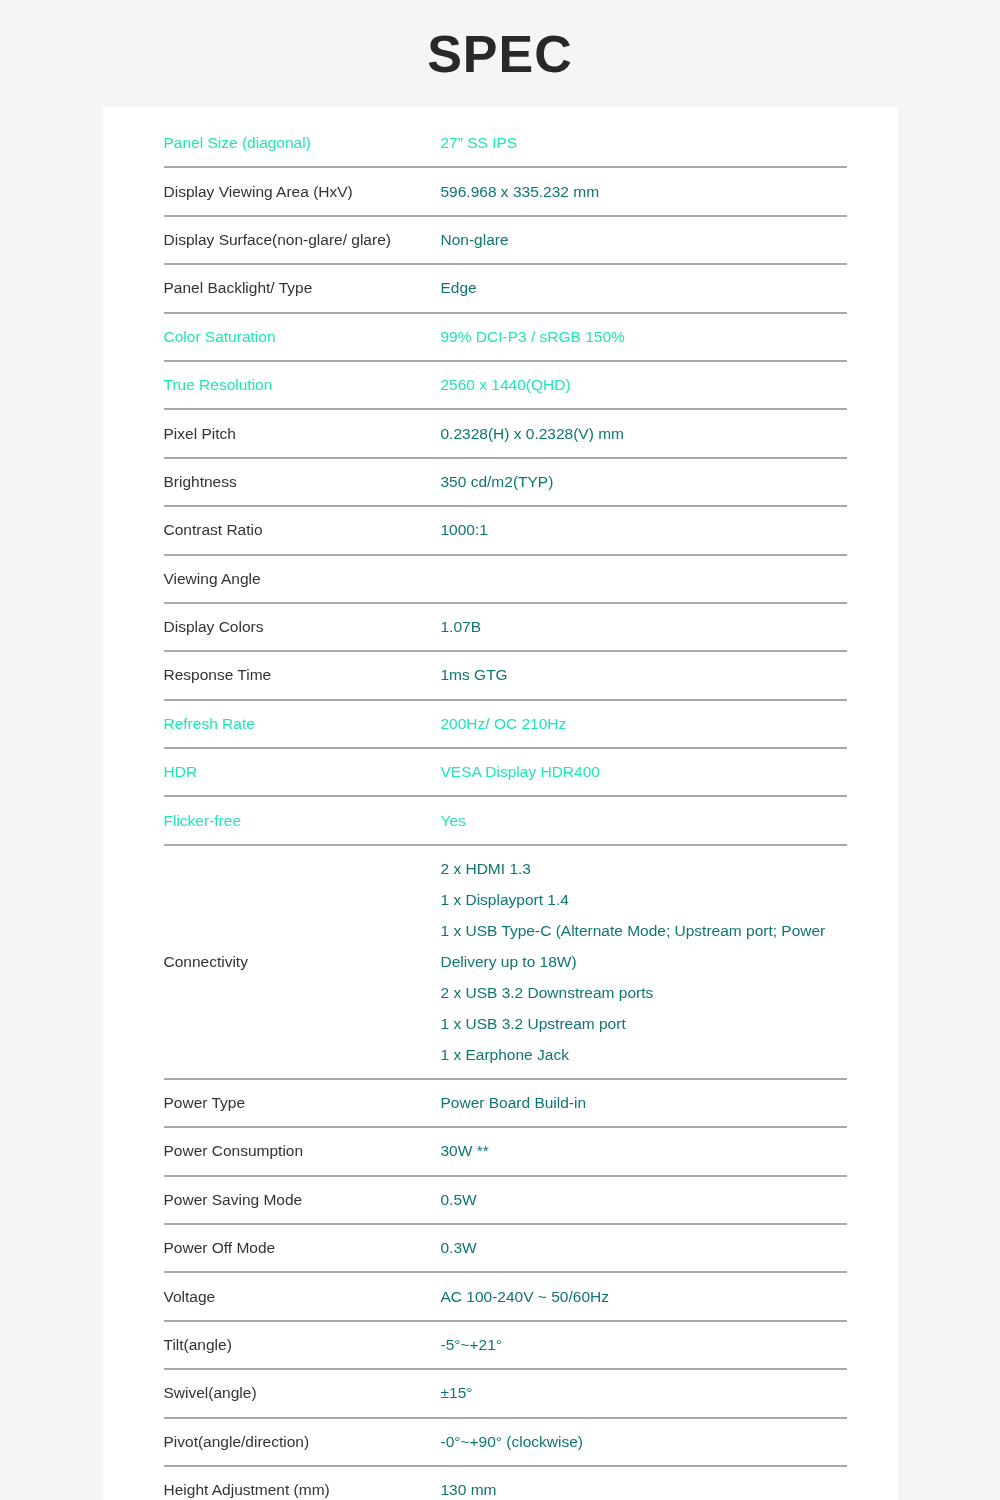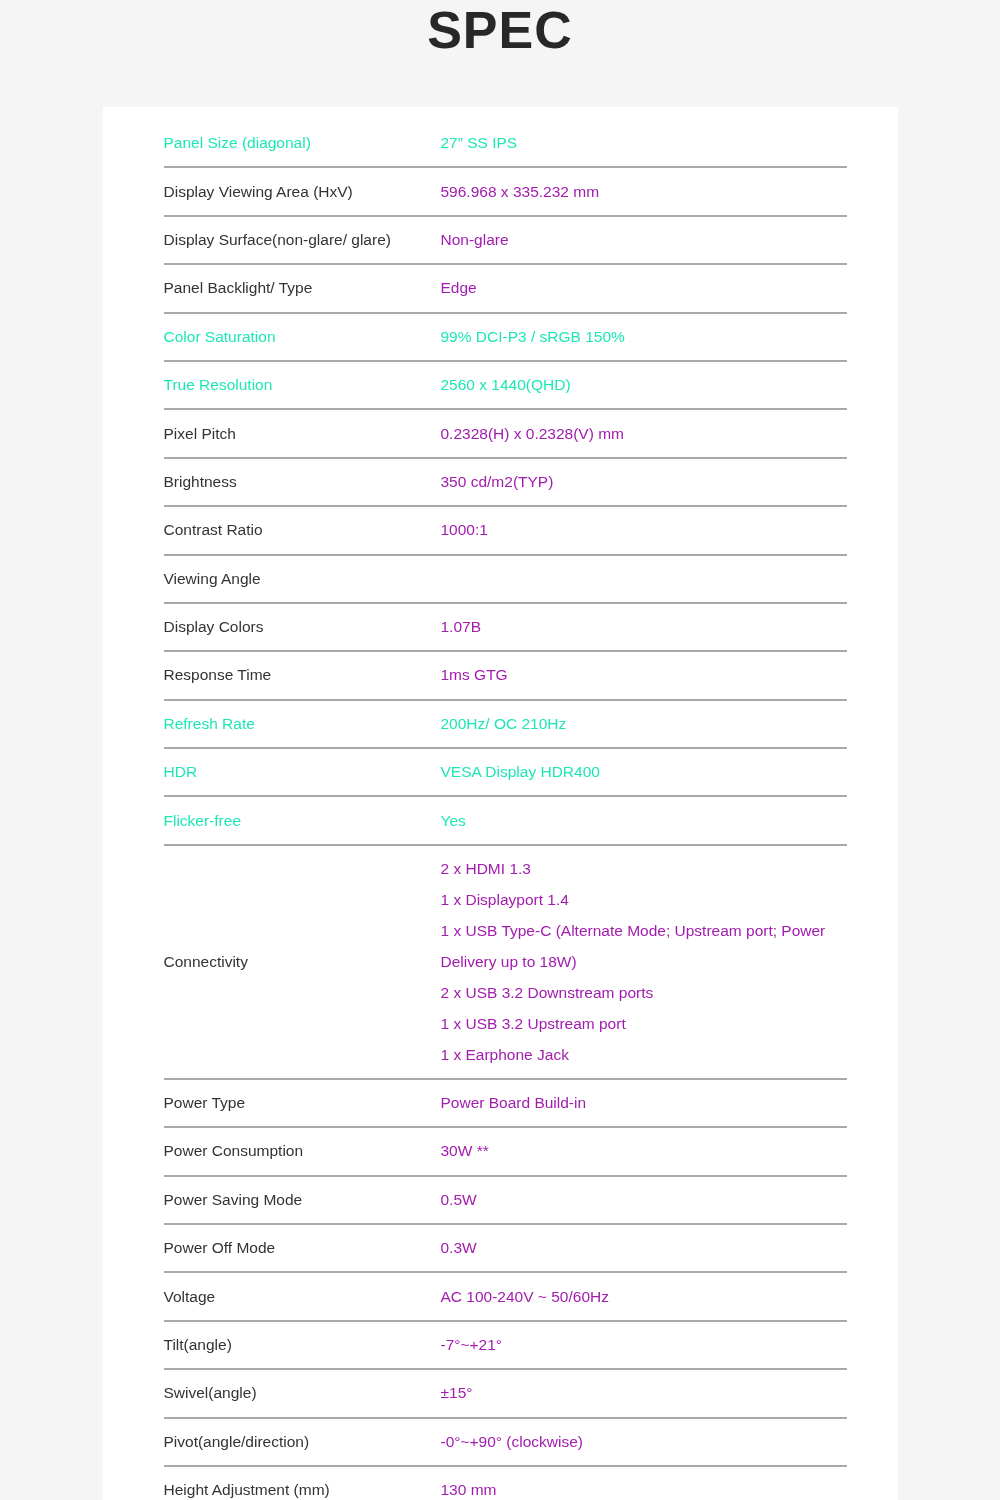--- a/index.html
+++ b/index.html
@@ -6,21 +6,21 @@
   html, body {
     width: 1000px;
     height: 1500px;
     overflow: hidden;
     background: #f5f5f5;
     font-family: "Liberation Sans", sans-serif;
   }
   .title-wrap {
     height: 107px;
     display: flex;
-    align-items: flex-start;
+    align-items: center;
     justify-content: center;
   }
   .page-title {
     font-size: 52px;
     font-weight: 900;
     letter-spacing: 1px;
     color: #28282a;
   }
   .card {
     width: 795px;
@@ -41,21 +41,21 @@
   }
   .row.multi { height: 234px; }
   .row .label {
     flex: 0 0 277px;
     font-weight: 400;
     color: #333333;
     line-height: 20px;
   }
   .row .value {
     flex: 1 1 auto;
-    color: #a21caf;
+    color: #0f766e;
     line-height: 20px;
   }
   .row.multi .value { line-height: 31px; }
   .row.accent .label, .row.accent .value { color: #1ee7b6; }
 </style>
 </head>
 <body>
 
 <div class="title-wrap">
   <h1 class="page-title">SPEC</h1>
@@ -169,21 +169,21 @@
     <div class="value">0.3W</div>
   </div>
 
   <div class="row">
     <div class="label">Voltage</div>
     <div class="value">AC 100-240V ~ 50/60Hz</div>
   </div>
 
   <div class="row">
     <div class="label">Tilt(angle)</div>
-    <div class="value">-7°~+21°</div>
+    <div class="value">-5°~+21°</div>
   </div>
 
   <div class="row">
     <div class="label">Swivel(angle)</div>
     <div class="value">±15°</div>
   </div>
 
   <div class="row">
     <div class="label">Pivot(angle/direction)</div>
     <div class="value">-0°~+90° (clockwise)</div>

